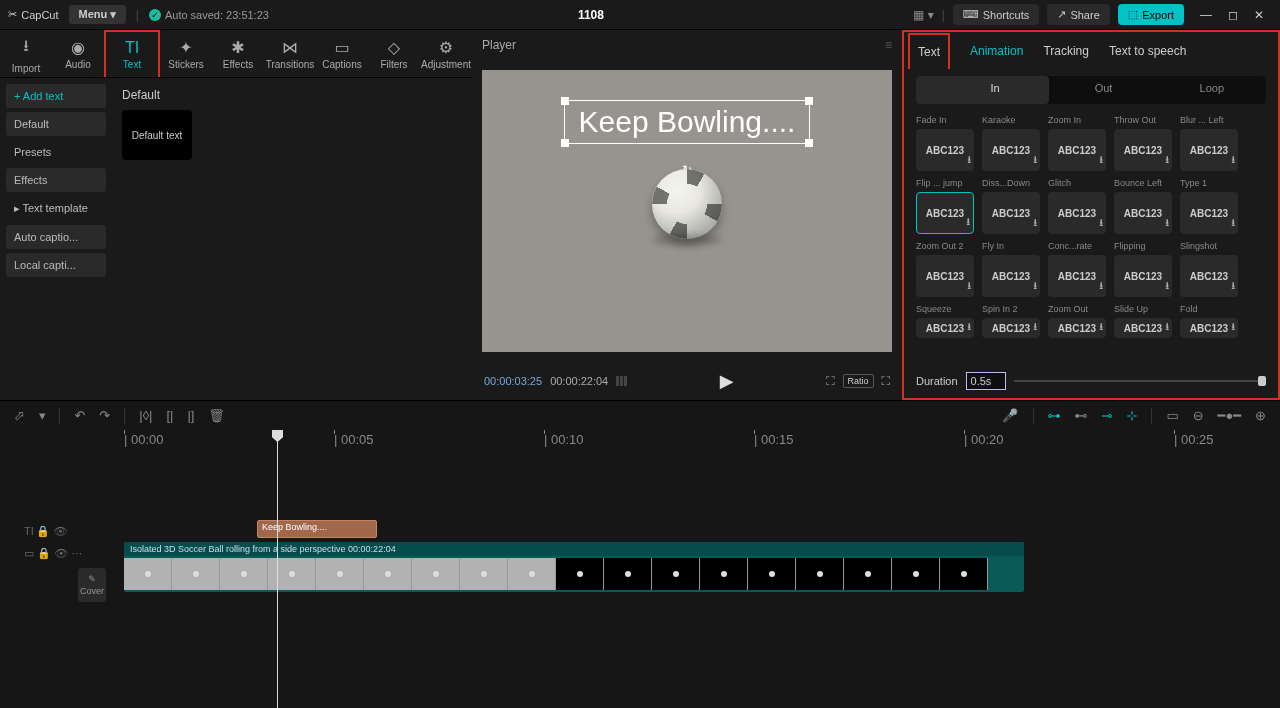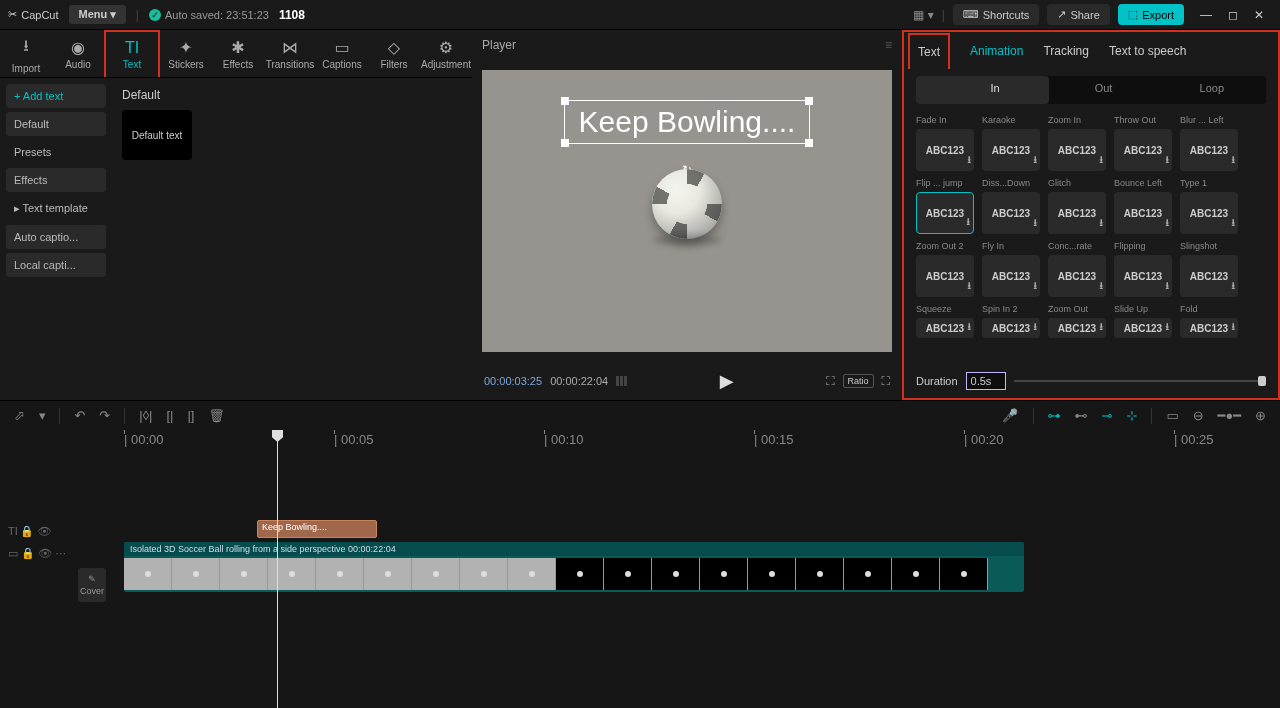--- a/index.html
+++ b/index.html
@@ -3,21 +3,21 @@
 <meta charset="utf-8">
 <style>
 * { margin: 0; padding: 0; box-sizing: border-box; font-family: -apple-system, BlinkMacSystemFont, "Segoe UI", sans-serif; }
 body { background: #0d0d0d; color: #ccc; width: 1280px; height: 708px; overflow: hidden; font-size: 12px; }
 
 .titlebar { height: 30px; background: #1a1a1a; display: flex; align-items: center; padding: 0 8px; gap: 10px; border-bottom: 1px solid #000; }
 .titlebar .logo { display: flex; align-items: center; gap: 4px; font-size: 11px; }
 .titlebar .menu-btn { background: #333; padding: 3px 10px; border-radius: 3px; font-size: 11px; cursor: pointer; font-weight: bold; }
 .titlebar .autosave { color: #999; font-size: 11px; display: flex; align-items: center; gap: 4px; }
 .titlebar .autosave::before { content: "✓"; color: #1abc9c; background: #1abc9c; color: #000; width: 12px; height: 12px; border-radius: 50%; display: inline-flex; align-items: center; justify-content: center; font-size: 9px; }
-.titlebar .center { flex: 1; font-size: 12px; font-weight: bold; color: #fff; }
+.titlebar .center { flex: 1; text-align: center; font-size: 12px; font-weight: bold; color: #fff; }
 .titlebar .right { display: flex; align-items: center; gap: 8px; }
 .titlebar .btn { background: #2a2a2a; padding: 4px 10px; border-radius: 4px; font-size: 11px; cursor: pointer; display: flex; align-items: center; gap: 4px; }
 .titlebar .btn.export { background: #00c2c7; color: #000; font-weight: 500; }
 .titlebar .wincontrols span { padding: 0 8px; cursor: pointer; }
 
 .main { display: flex; height: 370px; }
 
 .left-panel { width: 472px; display: flex; flex-direction: column; background: #1a1a1a; }
 .media-tabs { display: flex; height: 48px; background: #1a1a1a; border-bottom: 1px solid #000; }
 .media-tab { flex: 1; display: flex; flex-direction: column; align-items: center; justify-content: center; gap: 2px; font-size: 10px; color: #aaa; cursor: pointer; }
@@ -76,21 +76,21 @@
 
 .toolbar { height: 30px; background: #161616; display: flex; align-items: center; padding: 0 14px; gap: 14px; border-top: 1px solid #000; }
 .toolbar .t-ico { color: #888; cursor: pointer; font-size: 13px; }
 .toolbar .t-ico.teal { color: #00c2c7; }
 .toolbar .gap { flex: 1; }
 .toolbar .sep { width: 1px; height: 16px; background: #333; }
 
 .timeline { height: 278px; background: #161616; display: flex; }
 .tl-left { width: 112px; display: flex; flex-direction: column; }
 .tl-ruler-left { height: 20px; }
-.tl-track-head { height: 22px; display: flex; align-items: center; gap: 8px; padding: 0 8px; color: #666; font-size: 11px; }
+.tl-track-head { height: 22px; display: flex; align-items: center; gap: 8px; padding: 0 8px; color: #666; font-size: 11px; margin-left: 16px; }
 .tl-cover { width: 28px; height: 34px; background: #2a2a2a; margin: 4px 0 0 78px; border-radius: 3px; display: flex; flex-direction: column; align-items: center; justify-content: center; font-size: 9px; color: #999; gap: 2px; }
 .tl-body { flex: 1; position: relative; }
 .tl-ruler { height: 20px; position: relative; }
 .tl-tick { position: absolute; top: 2px; font-size: 13px; color: #888; }
 .tl-tick::before { content: ""; position: absolute; left: 0; top: -2px; width: 1px; height: 4px; background: #888; }
 .playhead { position: absolute; top: 0; bottom: 0; width: 1px; background: #ddd; z-index: 5; }
 .playhead::before { content: ""; position: absolute; top: 0; left: -5px; width: 11px; height: 12px; background: #ddd; clip-path: polygon(0 0, 100% 0, 100% 60%, 50% 100%, 0 60%); }
 .tl-text-clip { position: absolute; height: 18px; background: #a0674a; border: 1px solid #c88560; border-radius: 2px; font-size: 9px; color: #fff; padding: 1px 4px; overflow: hidden; }
 .tl-video-clip { position: absolute; height: 50px; background: #0a5a5a; border-radius: 2px; overflow: hidden; }
 .tl-video-label { position: absolute; top: 0; left: 0; right: 0; background: #074c4c; font-size: 9px; padding: 2px 6px; color: #cde; }

